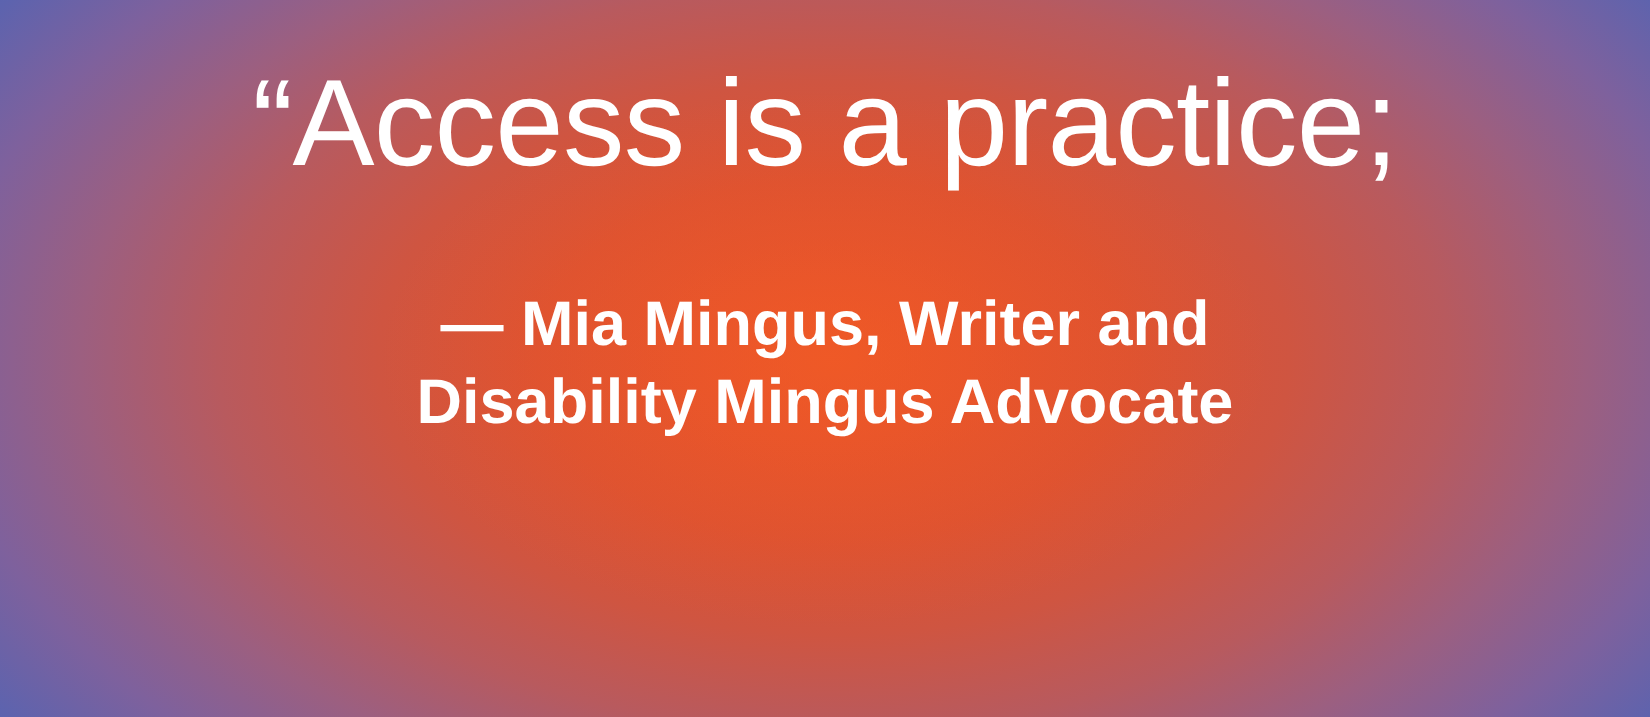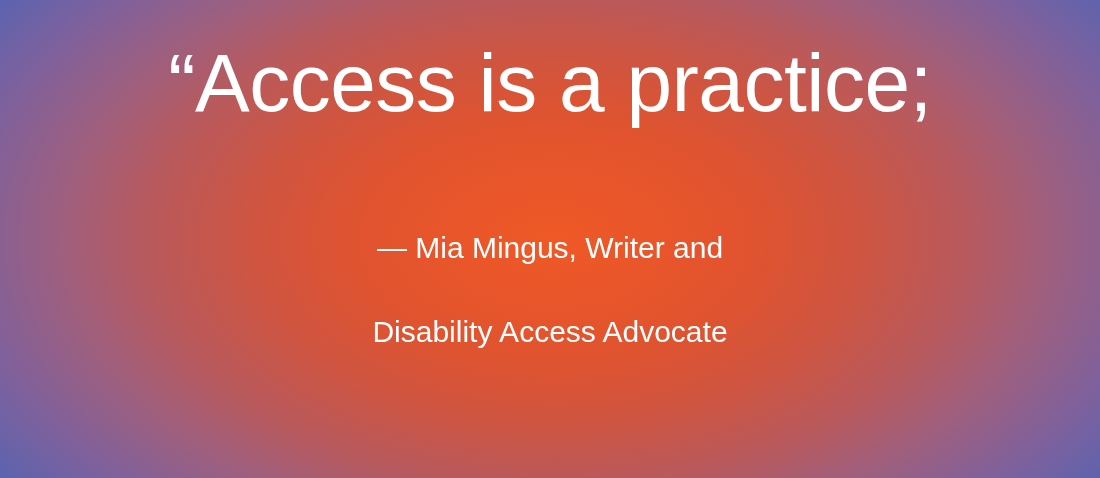--- a/index.html
+++ b/index.html
@@ -75,43 +75,42 @@
     color: #ffffff;
     white-space: pre;
   }
 
   .attribution-block {
     margin-top: 68px;
     width: 100%;
   }
 
   .attribution-line {
-    font-size: 30px;
+    font-size: 42px;
     line-height: 52px;
-    font-weight: 400;
+    font-weight: 700;
     letter-spacing: 0px;
     color: #ffffff;
     white-space: pre;
-    margin-top: 32px;
   }
 </style>
 </head>
 <body>
 
 <div id="quote-card">
 
   <div id="quote-gradient"></div>
 
   <div id="quote-gradient-highlight"></div>
 
   <div id="quote-content">
 
     <div class="quote-block">
       <div class="quote-line">“Access is a practice;</div>
     </div>
 
     <div class="attribution-block">
       <div class="attribution-line">— Mia Mingus, Writer and</div>
-      <div class="attribution-line">Disability Access Advocate</div>
+      <div class="attribution-line">Disability Mingus Advocate</div>
     </div>
 
   </div>
 </div>
 
 </body></html>

